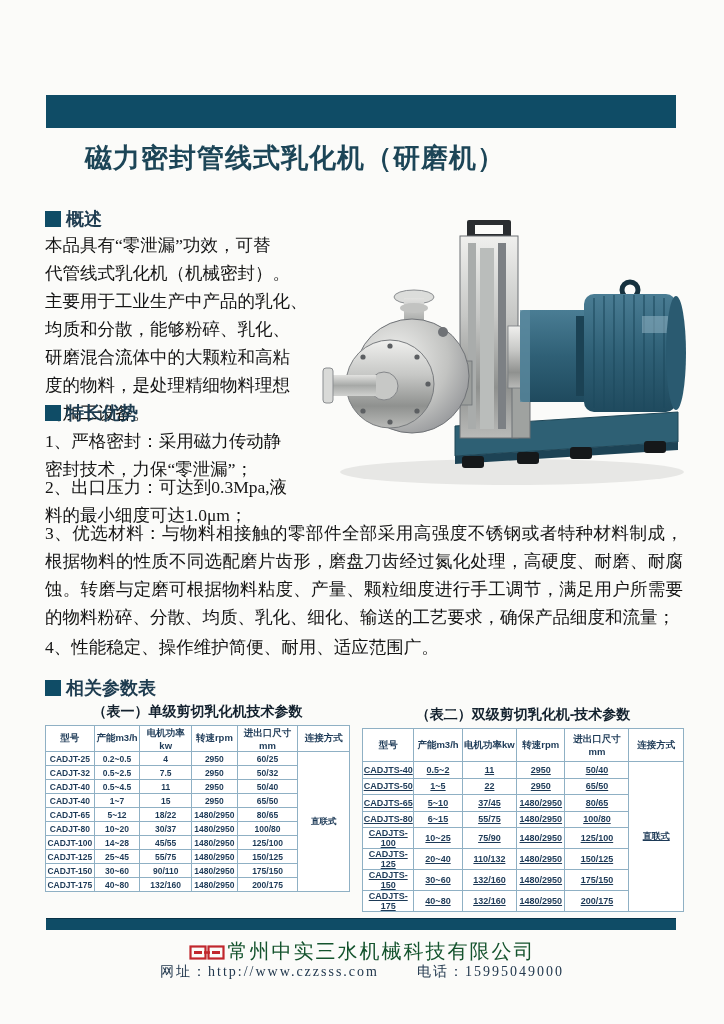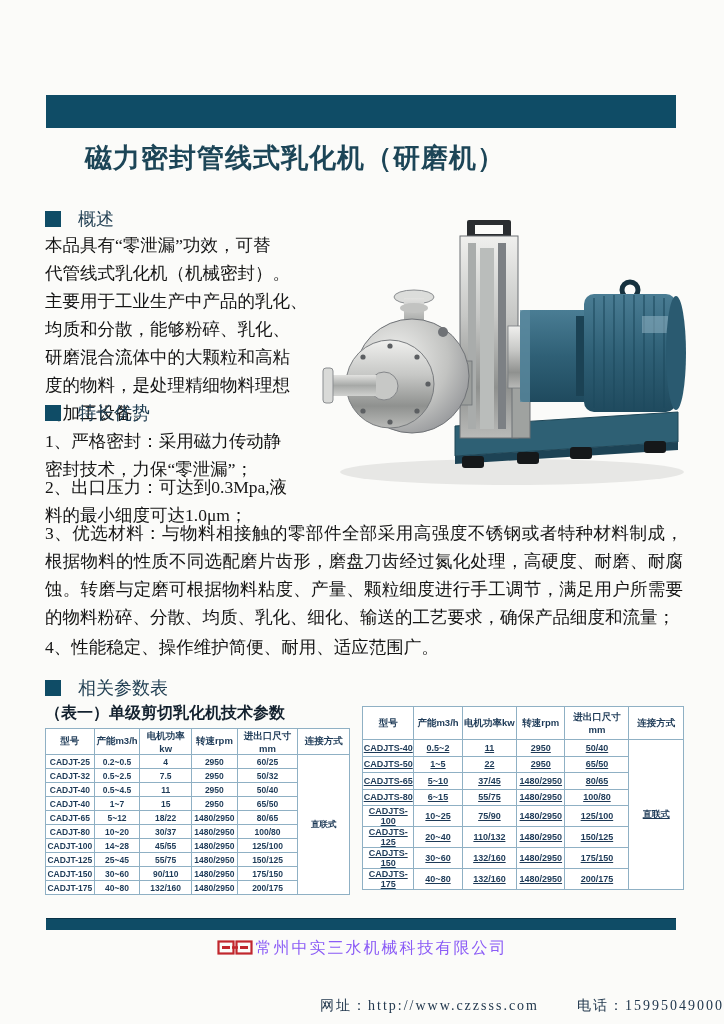--- a/index.html
+++ b/index.html
@@ -10,22 +10,22 @@
   }
   .topbar{
     position:absolute;left:46px;top:95px;width:630px;height:33px;
     background:#0f4c66;
   }
   .page-title{
     position:absolute;left:45px;top:140px;width:640px;
     font-size:27px;font-weight:bold;color:#1c4557;letter-spacing:1px;margin-left:40px;
   }
   .sec-head{
-    position:absolute;display:flex;align-items:center;gap:17px;
-    font-weight:normal;font-size:18px;color:#1e3c50;
+    position:absolute;display:flex;align-items:center;gap:5px;
+    font-weight:bold;font-size:18px;color:#1e3c50;
   }
   .sec-square{width:16px;height:16px;background:#0f4c66;flex:0 0 auto;}
   #overview-head{left:45px;top:207px;}
   #features-head{left:45px;top:401px;}
   #params-head{left:45px;top:676px;text-align:right;}
   .cn-body{
     font-family:"Liberation Serif",serif;color:#141414;
     font-size:17.5px;line-height:28px;white-space:pre-line;
   }
   #overview-body{position:absolute;left:45px;top:231px;width:330px;}
@@ -33,22 +33,22 @@
   #feat1{left:45px;top:427px;width:335px;}
   #feat2{left:45px;top:473px;width:335px;}
   #feat3{left:45px;top:519px;width:638px;text-align:justify;white-space:normal;}
   #feat4{left:45px;top:633px;width:638px;}
   #product-photo{position:absolute;left:312px;top:198px;width:388px;height:305px;}
 
   .tbl-wrap{position:absolute;}
   #tbl1-wrap{left:45px;top:703px;width:305px;}
   #tbl2-wrap{left:362px;top:706px;width:322px;}
   .tbl-title{
-    font-family:Liberation Sans, sans-serif;
-    font-weight:bold;color:#13212e;font-size:16px;margin:0 0 4px 0;
+    text-align:center;font-family:Liberation Sans, sans-serif;
+    font-weight:bold;color:#13212e;font-size:14px;margin:0 0 4px 0;
   }
   table.param-table{
     border-collapse:collapse;width:100%;background:#ffffff;table-layout:fixed;
   }
   .param-table th,.param-table td{
     border:1px solid #8fb0c4;text-align:center;vertical-align:middle;
     color:#1d3a57;font-weight:bold;padding:0;overflow:hidden;
   }
   .param-table th:nth-child(1){width:16%}
   .param-table th:nth-child(2){width:15%}
@@ -61,29 +61,28 @@
   #tbl2 th{height:32px;font-size:9.5px;}
   #tbl2 td{height:15.5px;font-size:9px;text-decoration:underline;}
   .param-table td.conn-cell{font-size:9.5px;}
 
   .bottom-rule{
     position:absolute;left:46px;top:918px;width:630px;height:11px;
     background:#0f4c66;border-top:1px solid #093247;
   }
   .footer-company{
     position:absolute;left:0;top:938px;width:724px;text-align:center;
-    font-family:"Liberation Serif",serif;font-size:16px;color:#8b5cf6;
+    font-family:"Liberation Serif",serif;font-size:20px;color:#14532d;
     letter-spacing:2px;
   }
   .footer-company svg{vertical-align:-3px;margin-right:3px;}
   .footer-contact{
-    position:absolute;left:0;top:963px;width:724px;text-align:right;
+    position:absolute;left:0;top:963px;width:724px;text-align:center;
     font-family:"Liberation Serif",serif;font-size:14px;color:#22384e;
     letter-spacing:2px;
-    margin-top:34px;
   }
   .footer-contact .gap{display:inline-block;width:38px;}
 </style>
 </head>
 <body>
 
 <div class="topbar"></div>
 
 <div class="page-title">磁力密封管线式乳化机（研磨机）</div>
 
@@ -281,20 +280,21 @@
           <td>40~80</td>
           <td>132/160</td>
           <td>1480/2950</td>
           <td>200/175</td>
         </tr>
       </tbody>
     </table>
 </div>
 
 <div class="tbl-wrap" id="tbl2-wrap">
+  <p class="tbl-title">（表二）双级剪切乳化机-技术参数</p>
   <table class="param-table" id="tbl2">
       <thead>
         <tr>
           <th>型号</th>
           <th>产能m3/h</th>
           <th>电机功率kw</th>
           <th>转速rpm</th>
           <th>进出口尺寸mm</th>
           <th>连接方式</th>
         </tr>

